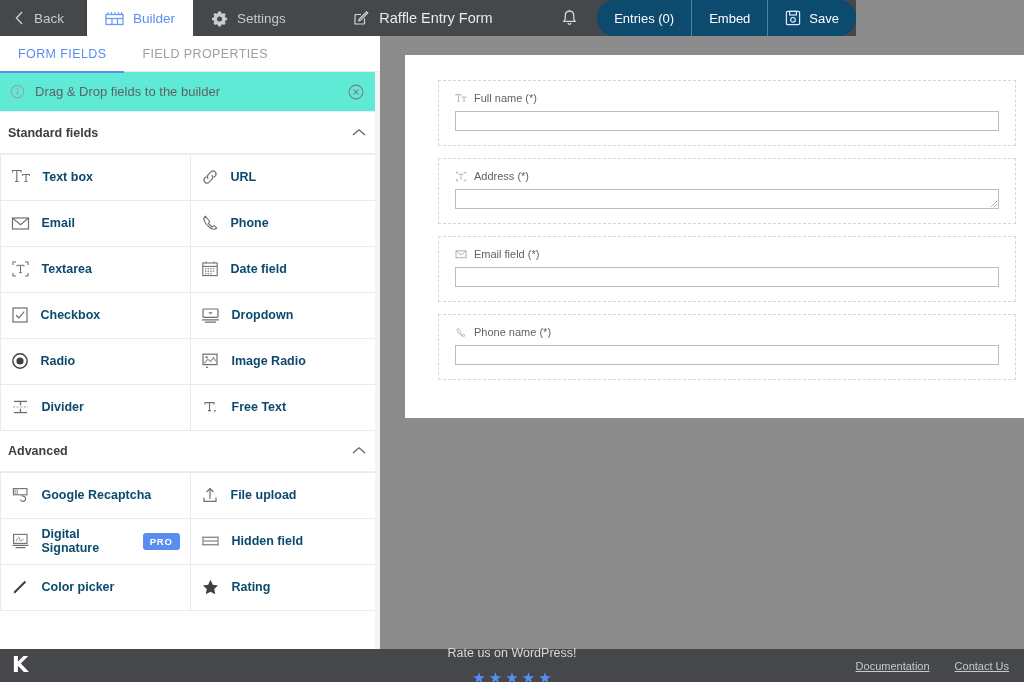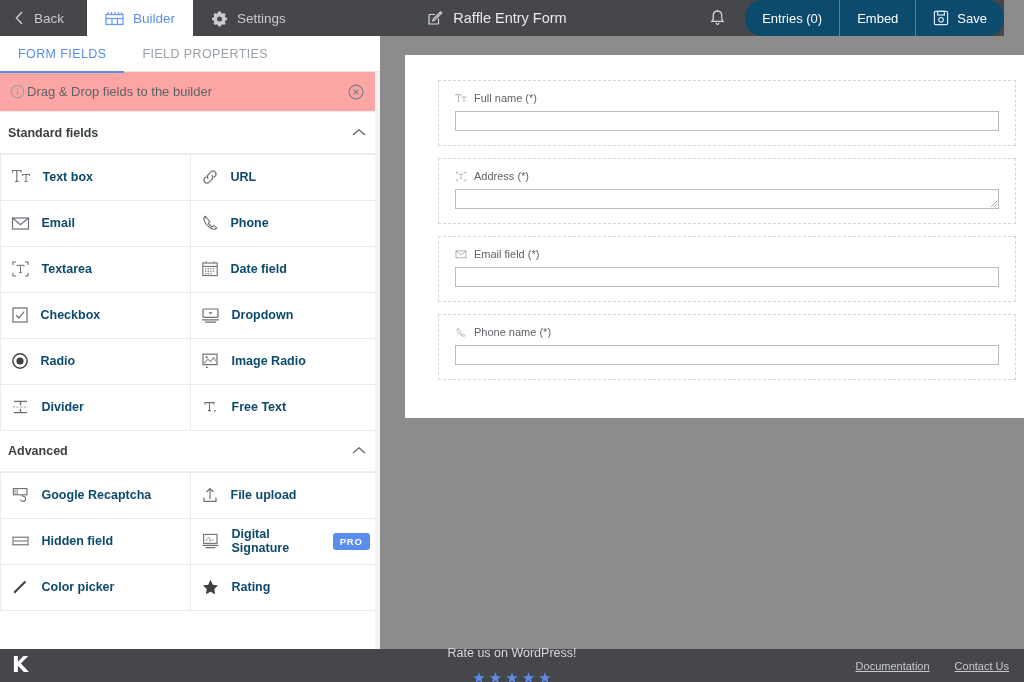--- a/index.html
+++ b/index.html
@@ -6,21 +6,21 @@
   html, body {
     width: 1024px; height: 682px;
     font-family: "Liberation Sans", sans-serif;
     background: #8c8c8c;
     overflow: hidden;
   }
   .app { position: relative; width: 1024px; height: 682px; }
 
   
   .topbar {
-    position: absolute; top: 0; left: 0; width: 1004px; height: 36px;
+    position: absolute; top: 0; left: 0; width: 856px; height: 36px;
     background: #45474b; display: flex; align-items: flex-start;
   }
   .tb-item {
     display: flex; align-items: center; gap: 9px;
     padding: 0 18px; color: #c8cacd; font-size: 13.5px;
     white-space: nowrap; height: 36px;
   }
   .tb-back { padding-left: 14px; padding-right: 22px; border-right: 1px solid #3a3c40; }
   .tb-active { background: #ffffff; color: #5a8dee; }
   .tb-active .ic svg { stroke: #6d9bf1; }
@@ -54,22 +54,22 @@
     height: 36px; position: relative;
   }
   .tab.active { color: #5a8dee; }
   .tab.active::after {
     content: ""; position: absolute; left: 0; right: 0; bottom: -1px;
     height: 2px; background: #5a8dee;
   }
 
   .hint {
     display: flex; align-items: center; height: 40px;
-    background: #fca5a5; border-bottom: 1px solid #eceef0;
-    padding: 0 16px 0 10px; gap: 2px;
+    background: #5eead4; border-bottom: 1px solid #eceef0;
+    padding: 0 16px 0 10px; gap: 10px;
   }
   .hint-txt { font-size: 13px; color: #5f6368; flex: 1; }
 
   .group-head {
     display: flex; align-items: center; justify-content: space-between;
     height: 42px; padding: 0 14px 0 8px;
     font-size: 12.5px; font-weight: bold; color: #3c4043;
     border-bottom: 1px solid #eceef0;
   }
   .grid { display: grid; grid-template-columns: 1fr 1fr; }
@@ -434,39 +434,39 @@
             <path d="M9 13V2.6" stroke="#6b7075" stroke-width="1.2"></path>
             <path d="M5.6 6L9 2.6L12.4 6" fill="none" stroke="#6b7075" stroke-width="1.2"></path>
             <path d="M3 11.4V15.4H15V11.4" fill="none" stroke="#6b7075" stroke-width="1.2"></path>
           </svg>
         </span>
         <span class="lbl">File upload</span>
       </div>
 
       <div class="cell">
         <span class="ic">
+          <svg width="19" height="18" viewBox="0 0 19 18">
+            <rect x="2.6" y="2.4" width="13.4" height="9" fill="none" stroke="#6b7075" stroke-width="1.1"></rect>
+            <path d="M5 9.2c1.6-3.4 2.8-4.4 3.6-3.2.6 1-.6 2.8.6 3 1 .2 2-1.4 3.4-1.6" fill="none" stroke="#8a8f94" stroke-width="1"></path>
+            <path d="M1.6 13.4H17.4M4.6 15.6H14.4" stroke="#6b7075" stroke-width="1.1"></path>
+          </svg>
+        </span>
+        <span class="lbl">Digital Signature</span>
+        <span class="pro">PRO</span>
+      </div>
+
+      <div class="cell">
+        <span class="ic">
           <svg width="19" height="16" viewBox="0 0 19 16">
             <rect x="2" y="4.4" width="15" height="7.2" fill="none" stroke="#8a8f94" stroke-width="1.3"></rect>
             <path d="M2 8H17" stroke="#8a8f94" stroke-width="1.3"></path>
             <path d="M1 4.4H18M1 11.6H18" stroke="#8a8f94" stroke-width="1.3"></path>
           </svg>
         </span>
         <span class="lbl">Hidden field</span>
-      </div>
-
-      <div class="cell">
-        <span class="ic">
-          <svg width="19" height="18" viewBox="0 0 19 18">
-            <rect x="2.6" y="2.4" width="13.4" height="9" fill="none" stroke="#6b7075" stroke-width="1.1"></rect>
-            <path d="M5 9.2c1.6-3.4 2.8-4.4 3.6-3.2.6 1-.6 2.8.6 3 1 .2 2-1.4 3.4-1.6" fill="none" stroke="#8a8f94" stroke-width="1"></path>
-            <path d="M1.6 13.4H17.4M4.6 15.6H14.4" stroke="#6b7075" stroke-width="1.1"></path>
-          </svg>
-        </span>
-        <span class="lbl">Digital Signature</span>
-        <span class="pro">PRO</span>
       </div>
 
       <div class="cell">
         <span class="ic">
           <svg width="19" height="18" viewBox="0 0 19 18">
             <path d="M3.4 14.6L14.4 3.6" stroke="#3c4043" stroke-width="2.1"></path>
             <path d="M2.4 15.6L4.4 14.8L3.6 13.6Z" fill="#3c4043"></path>
           </svg>
         </span>
         <span class="lbl">Color picker</span>

